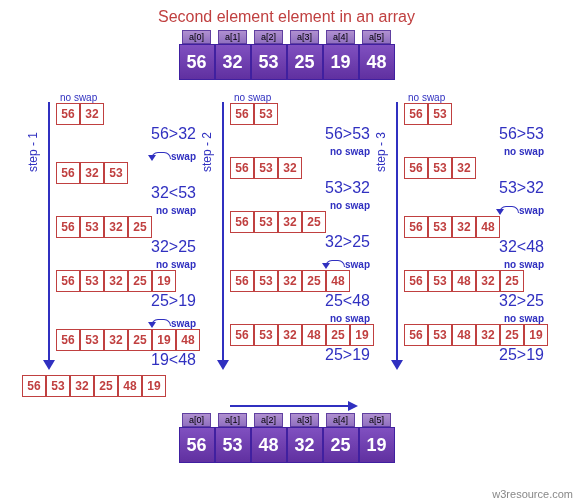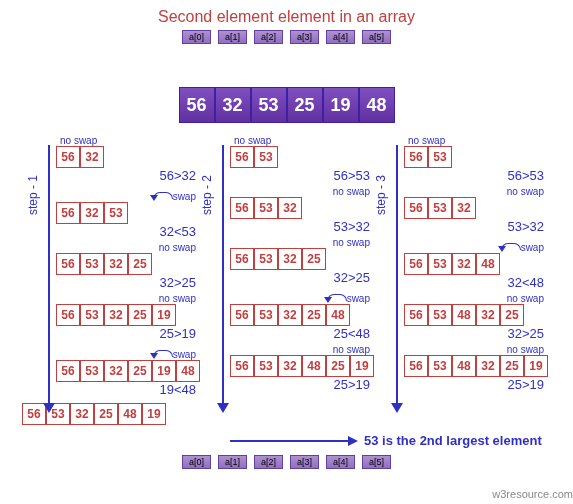--- a/index.html
+++ b/index.html
@@ -1,38 +1,38 @@
 <!DOCTYPE html>
 <html><head>
 <meta charset="utf-8">
 <style>
   * { box-sizing: border-box; margin: 0; padding: 0; }
   body { font-family: Arial, sans-serif; background: #fff; width: 573px; height: 504px; position: relative; overflow: hidden; }
   
   .title { text-align: center; color: #c04040; font-size: 16px; padding-top: 8px; }
   
   .purple-array { display: flex; justify-content: center; margin-top: 4px; }
-  .pcell-wrap { display: flex; flex-direction: column; align-items: center; gap: 43px; }
+  .pcell-wrap { display: flex; flex-direction: column; align-items: center; }
   .pcell-idx { font-size: 9px; color: #000; background: linear-gradient(#b090d0,#9070c0); padding: 1px 6px; border: 1px solid #6040a0; }
   .pcell { width: 36px; height: 36px; background: linear-gradient(#8050c0,#6030a0); color: #fff; font-size: 18px; font-weight: bold; display: flex; align-items: center; justify-content: center; border: 1px solid #4020a0; }
   
   .columns { display: flex; justify-content: space-between; padding: 0 26px; margin-top: 12px; }
   .col { display: flex; align-items: flex-start; }
   .step-label { writing-mode: vertical-rl; transform: rotate(180deg); color: #3030c0; font-size: 12px; margin-right: 4px; margin-top: 40px; }
   .arrow-down { width: 10px; position: relative; margin-right: 2px; }
   .arrow-line { position: absolute; left: 4px; top: 10px; width: 2px; background: #3030c0; }
   .arrow-head { position: absolute; left: -1px; width: 0; height: 0; border-left: 6px solid transparent; border-right: 6px solid transparent; border-top: 10px solid #3030c0; }
   
   .rows { display: flex; flex-direction: column; gap: 3px; }
   .rowblock { display: flex; flex-direction: column; align-items: flex-start; }
   .toplbl { font-size: 10px; color: #3030c0; align-self: flex-start; margin-left: 4px; }
-  .toplbl.right { align-self: flex-end; margin-right: 4px; }
+  .toplbl.right { align-self: flex-end; margin-right: 4px; font-weight: bold; }
   .boxrow { display: flex; }
   .bcell { width: 24px; height: 22px; border: 1px solid #c04040; color: #c04040; font-size: 12px; font-weight: bold; display: flex; align-items: center; justify-content: center; background: #fff; }
-  .botlbl { font-size: 13px; color: #3030c0; align-self: flex-end; margin-right: 4px; }
+  .botlbl { font-size: 16px; color: #3030c0; align-self: flex-end; margin-right: 4px; }
   
   .swap-arrow { position: relative; width: 20px; height: 14px; display: inline-block; }
   .swap-arrow::before { content: ""; position: absolute; border: 1px solid #3030c0; border-bottom: none; border-radius: 8px 8px 0 0; width: 18px; height: 6px; top: 6px; left: 0; }
   .swap-arrow::after { content: ""; position: absolute; left: -3px; top: 9px; width: 0; height: 0; border-left: 4px solid transparent; border-right: 4px solid transparent; border-top: 6px solid #3030c0; }
   
   .extra-row { margin-left: 22px; margin-top: 6px; }
   
   .result-arrow { display: flex; align-items: center; margin-top: 8px; margin-left: 230px; }
   .result-line { width: 120px; height: 2px; background: #3030c0; position: relative; }
   .result-line::after { content: ""; position: absolute; right: -8px; top: -4px; width: 0; height: 0; border-top: 5px solid transparent; border-bottom: 5px solid transparent; border-left: 10px solid #3030c0; }
@@ -260,21 +260,20 @@
       <div class="bcell">53</div>
       <div class="bcell">32</div>
       <div class="bcell">25</div>
       <div class="bcell">48</div>
       <div class="bcell">19</div>
     </div>
   </div>
 
 <div class="result-arrow">
   <div class="result-line"></div>
-  <div class="result-text">53 is the 2nd largest element</div>
 </div>
 
 <div class="bottom-array purple-array" id="bottom-array">
     <div class="pcell-wrap">
       <div class="pcell-idx">a[0]</div>
       <div class="pcell">56</div>
     </div>
     <div class="pcell-wrap">
       <div class="pcell-idx">a[1]</div>
       <div class="pcell">53</div>

